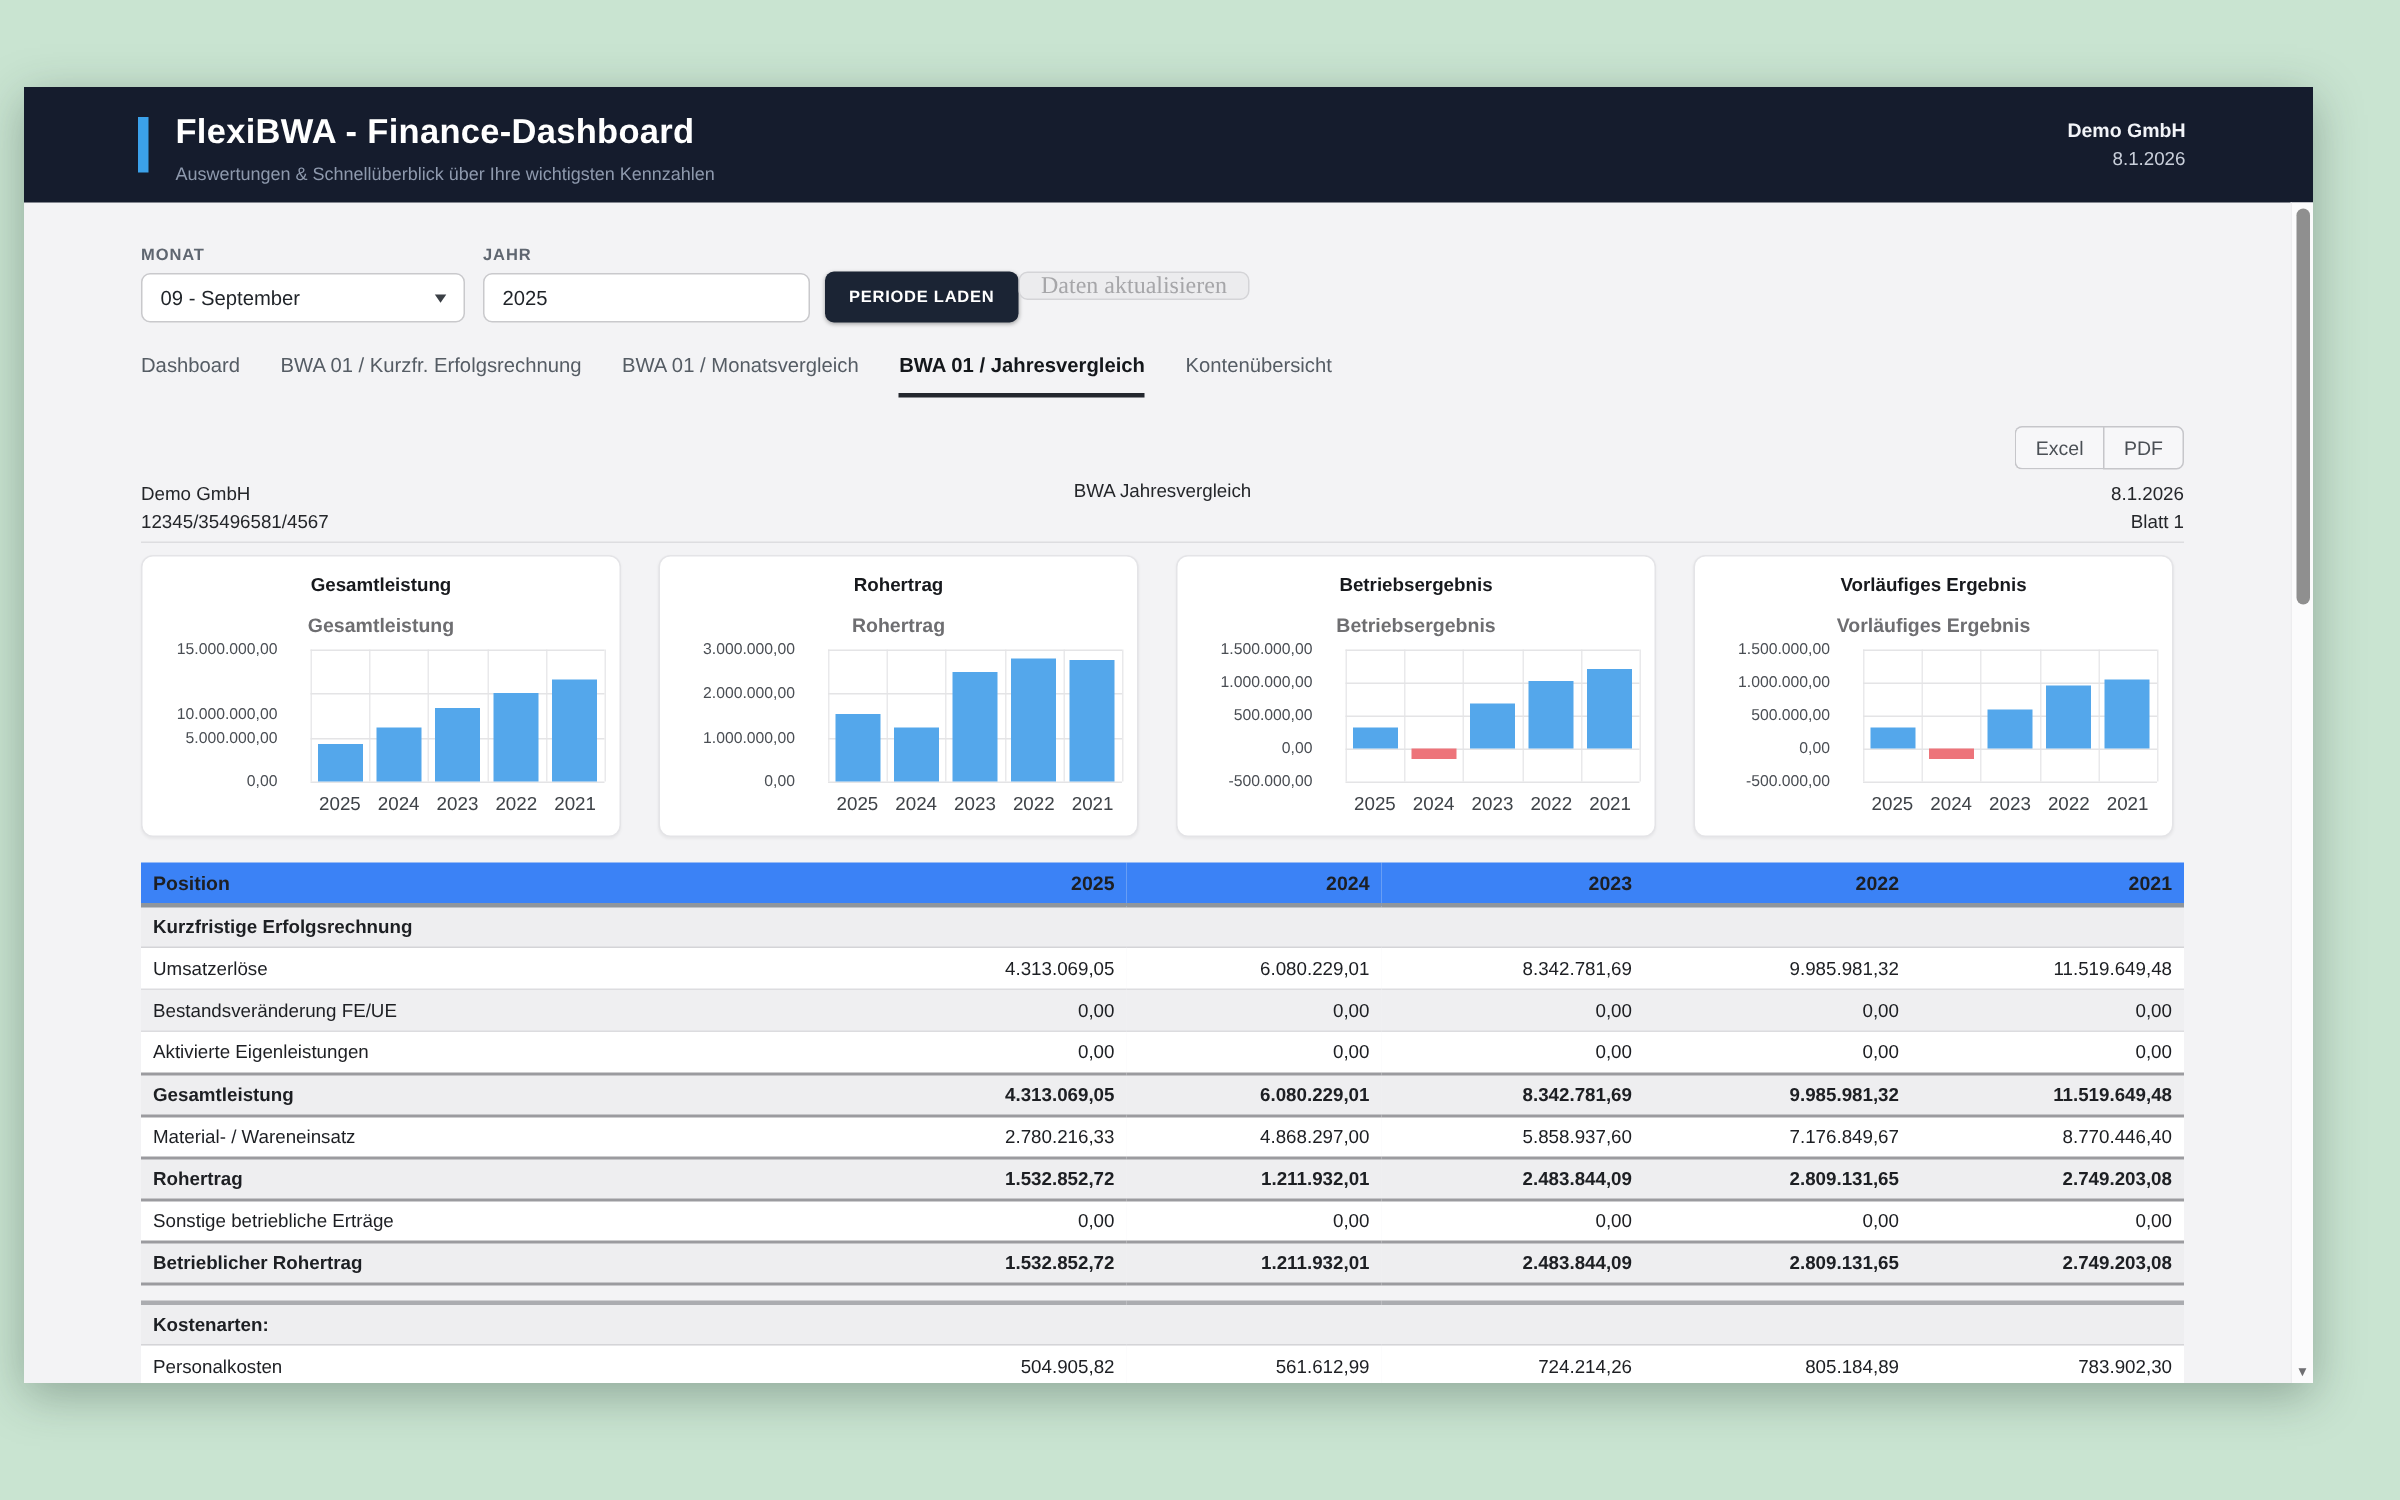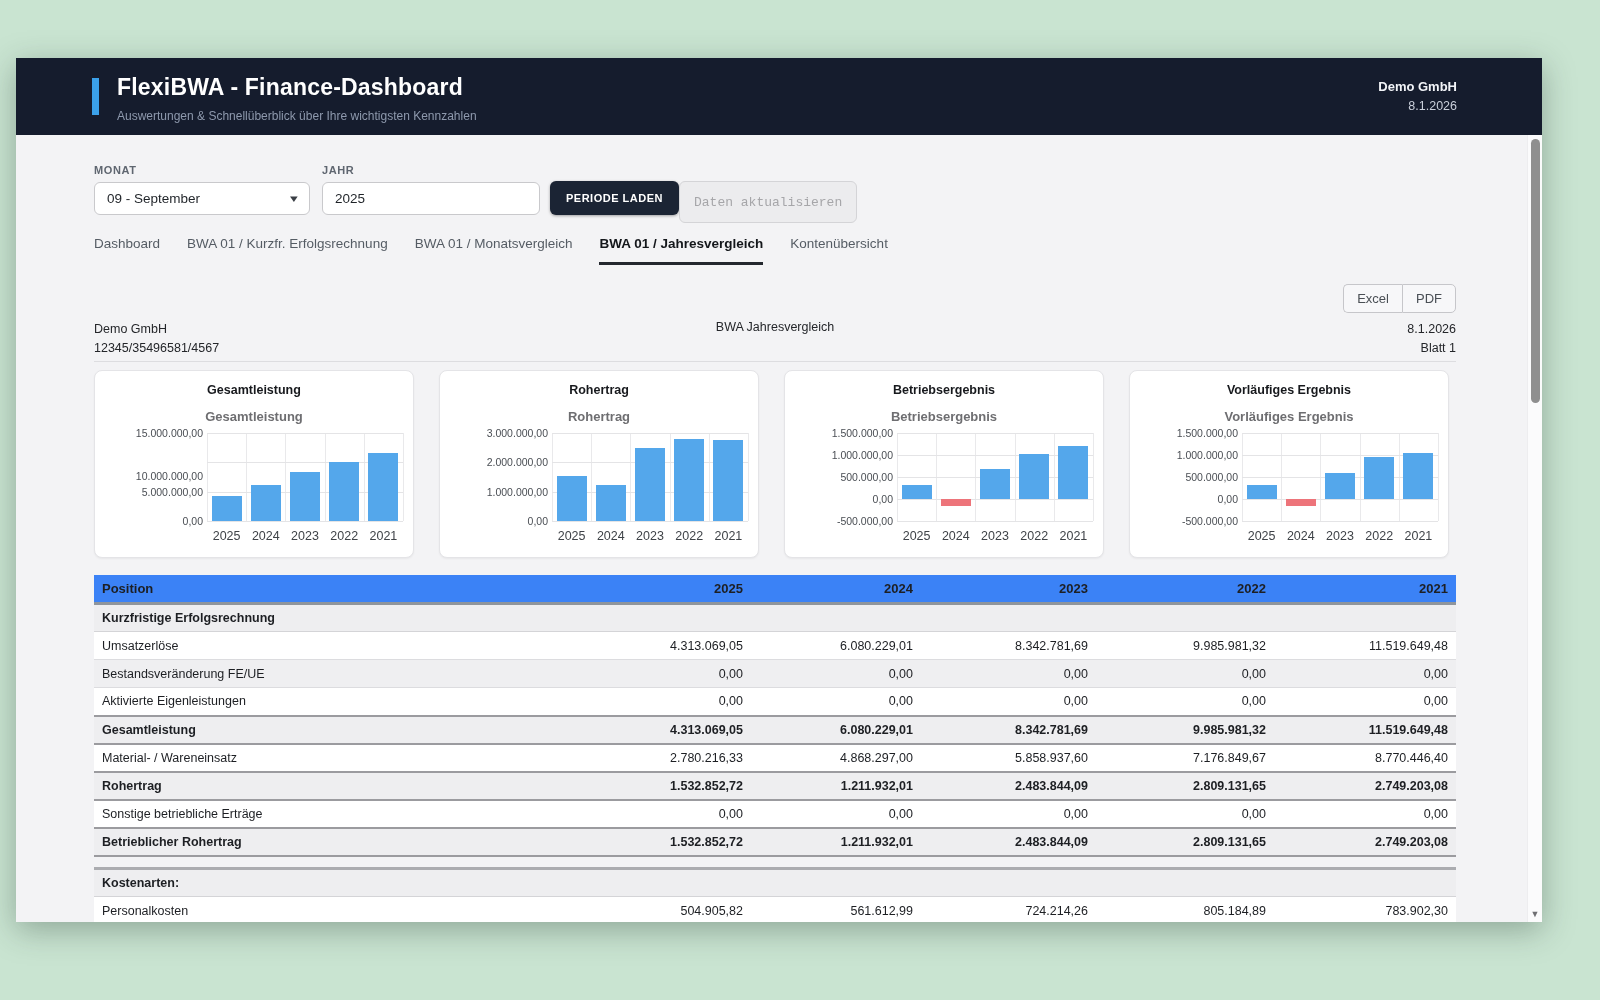--- a/index.html
+++ b/index.html
@@ -20,22 +20,22 @@
 
   
   .ctl-label { position:absolute; font-size:11px; color:#5f6670; letter-spacing:.6px; font-weight:bold; }
   .select-box { position:absolute; width:216px; height:33px; background:#fff; border:1px solid #c9c9cc; border-radius:6px;
     font-size:13.5px; color:#1f2328; display:flex; align-items:center; padding:0 12px; justify-content:space-between; }
   .year-input { position:absolute; width:218px; height:33px; background:#fff; border:1px solid #c9c9cc; border-radius:6px;
     font-size:13.5px; color:#1f2328; padding:0 12px; font-family:"Liberation Sans",sans-serif; }
   .chev { font-size:11px; color:#3a3f45; transform:scaleX(1.4); }
   .btn-dark { position:absolute; height:34px; background:#1b2434; color:#fff; border:none; border-radius:6px;
     font-size:11px; font-weight:bold; letter-spacing:.5px; padding:0 16px; box-shadow:0 1px 3px rgba(0,0,0,.35); cursor:pointer; font-family:"Liberation Sans",sans-serif;}
-  .btn-disabled { position:absolute; height:42px; background:#ececee; color:#a6a6a9; border:1px solid #d4d4d7; border-radius:6px;
-    font-size:13px; padding:0 14px; font-family:Liberation Mono, monospace;}
+  .btn-disabled { position:absolute; height:19px; background:#ececee; color:#a6a6a9; border:1px solid #d4d4d7; border-radius:6px;
+    font-size:16px; padding:0 14px; font-family:Liberation Serif, serif;}
 
   
   .tabs { position:absolute; left:78px; top:178px; display:flex; gap:27px; }
   .tab { font-size:13.5px; color:#555c64; padding-bottom:11px; cursor:pointer; }
   .tab.active { color:#14171b; font-weight:bold; border-bottom:3px solid #23272e; }
 
   
   .export-group { position:absolute; right:86px; top:226px; display:flex; }
   .export-btn { height:29px; padding:0 13px; background:#f7f7f9; border:1px solid #c6c6ca; font-size:13px; color:#4a4f55;
     display:flex; align-items:center; font-family:"Liberation Sans",sans-serif; }
@@ -49,21 +49,21 @@
   .meta-right { position:absolute; right:0; top:0; text-align:right; line-height:19px; }
 
   
   .charts-row { position:absolute; left:78px; top:312px; display:flex; gap:25px; }
   .chart-card { position:relative; width:320px; height:188px; background:#fff; border:1px solid #e4e4e7; border-radius:8px;
     box-shadow:0 1px 2px rgba(0,0,0,.05); }
   .card-title { position:absolute; left:0; top:12px; width:100%; text-align:center; font-size:12.5px; font-weight:bold; color:#17191d; }
   .plot-title { position:absolute; left:0; top:38px; width:100%; text-align:center; font-size:13px; font-weight:bold; color:#6e6e71; }
   .gridline { position:absolute; height:1px; background:#e4e4e6; }
   .vgridline { position:absolute; width:1px; background:#e9e9eb; }
-  .tick-label { position:absolute; left:0; width:108px; text-align:right; font-size:10.5px; color:#4a4e54; }
+  .tick-label { position:absolute; left:0; width:90px; text-align:right; font-size:10.5px; color:#4a4e54; }
   .bar { position:absolute; }
   .x-label { position:absolute; text-align:center; font-size:12.5px; color:#3f4348; }
 
   
   .report-table { position:absolute; left:78px; top:517px; width:1362px; border-collapse:collapse; table-layout:fixed; }
   .report-table th, .report-table td { font-size:12.5px; color:#1d1f23; padding:6px 8px; height:28px; }
   .report-table th { font-size:13px; font-weight:bold; border-bottom:3px solid #8f959c; background:#3b82f6; text-align:right; }
   .report-table th.poscol { text-align:left; }
   td.num { text-align:right; }
   tr.data-row td { border-bottom:1px solid #dcdcdf; background:#fff; }

